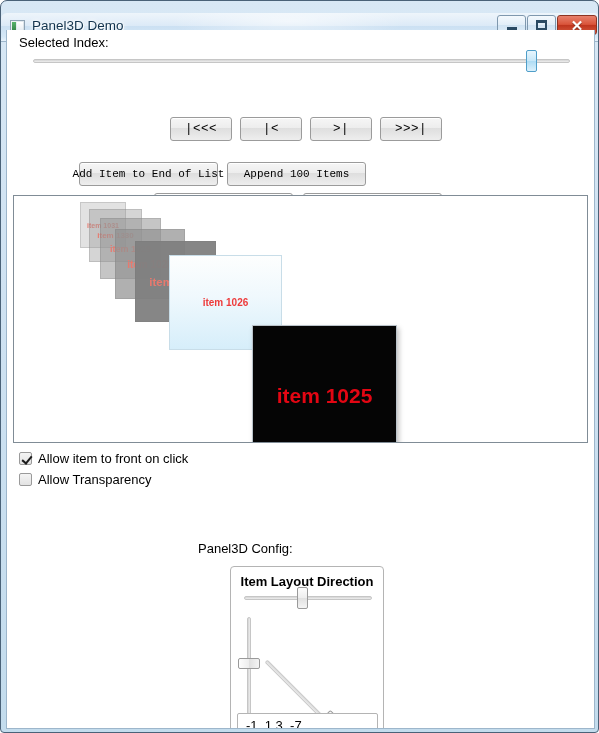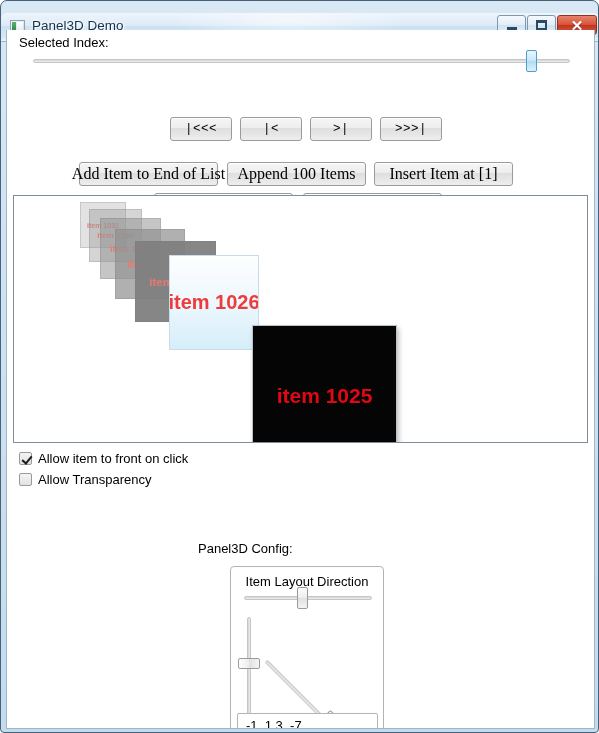--- a/index.html
+++ b/index.html
@@ -169,22 +169,22 @@
   }
 
   
   .btn {
     position: absolute;
     box-sizing: border-box;
     height: 24px;
     background: linear-gradient(to bottom,#f6f6f6 0%,#ededed 45%,#dedede 46%,#eeeeee 100%);
     border: 1px solid #9b9b9b;
     border-radius: 3px;
-    font-family: Liberation Serif, serif;
-    font-size: 16px;
+    font-family: Liberation Mono, monospace;
+    font-size: 11px;
     color: #000;
     display: flex; align-items: center; justify-content: center;
     cursor: pointer;
     white-space: nowrap;
     box-shadow: inset 0 1px 0 #ffffff;
   }
   .btn.nav { font-family: "Liberation Mono", monospace; font-size: 12.5px; letter-spacing: 0.5px; }
 
   
   #panel3d {
@@ -280,21 +280,21 @@
     width: 154px; height: 177px;
     box-sizing: border-box;
     border: 1px solid #b4b4b4;
     border-radius: 4px;
     background: #ffffff;
   }
   #gb-title {
     position: absolute;
     left: 0; right: 0; top: 7px;
     text-align: center;
-    font-size: 13px; font-weight: normal; color: #000;
+    font-size: 13px; font-weight: bold; color: #000;
   }
   #diag-slider {
     position: absolute;
     left: 35px; top: 92px;
     width: 125px; height: 4px;
     transform: rotate(45deg);
     transform-origin: 0 50%;
   }
   #diag-track {
     position: absolute;
@@ -365,21 +365,20 @@
     <div class="h-slider-track" id="top-track" style="left:26px; top:29px; width:537px;"></div>
     <div class="thumb-h active" id="top-thumb" style="left:519px; top:20px;"></div>
 
     <div class="btn nav" id="nav0" style="left:163px; top:87px; width:62px;">|&lt;&lt;&lt;</div>
     <div class="btn nav" id="nav1" style="left:233px; top:87px; width:62px;">|&lt;</div>
     <div class="btn nav" id="nav2" style="left:303px; top:87px; width:62px;">&gt;|</div>
     <div class="btn nav" id="nav3" style="left:373px; top:87px; width:62px;">&gt;&gt;&gt;|</div>
 
     <div class="btn" style="left:72px; top:132px; width:139px;">Add Item to End of List</div>
     <div class="btn" style="left:220px; top:132px; width:139px;">Append 100 Items</div>
-    <div class="btn" style="left:367px; top:132px; width:139px;">Insert Item at [1]</div>
 
     <div class="btn" style="left:147px; top:163px; width:139px;">Remove Item at [0]</div>
     <div class="btn" style="left:296px; top:163px; width:139px;">Reset Data Source</div>
 
     <div id="panel3d">
 
       <div class="card ghost" style="left:66px; top:6px; width:46px; height:46px;
            background:rgba(160,160,160,0.30); font-size:7px;">item 1031</div>
 
       <div class="card ghost" style="left:75px; top:13px; width:53px; height:53px;
@@ -387,21 +386,21 @@
 
       <div class="card ghost" style="left:86px; top:22px; width:61px; height:61px;
            background:rgba(150,150,150,0.55); font-size:9px;">item 1029</div>
 
       <div class="card ghost" style="left:101px; top:33px; width:70px; height:70px;
            background:rgba(145,145,145,0.72); font-size:10px;">item 1028</div>
 
       <div class="card ghost" style="left:121px; top:45px; width:81px; height:81px;
            background:rgba(128,128,128,0.95); font-size:11.5px;">item 1027</div>
 
-      <div class="card hover-card" style="left:155px; top:59px; width:90px; height:95px; font-size:20px;">item 1026</div>
+      <div class="card hover-card" style="left:155px; top:59px; width:113px; height:95px; font-size:10px;">item 1026</div>
 
       <div class="card front-card" style="left:238px; top:129px; width:145px; height:142px; font-size:21px;">item 1025</div>
 
     </div>
 
     <div class="cbrow" style="top:421px;">
       <span class="cbbox checked"></span>
       <span class="cbtext">Allow item to front on click</span>
     </div>
     <div class="cbrow" style="top:442px;">

